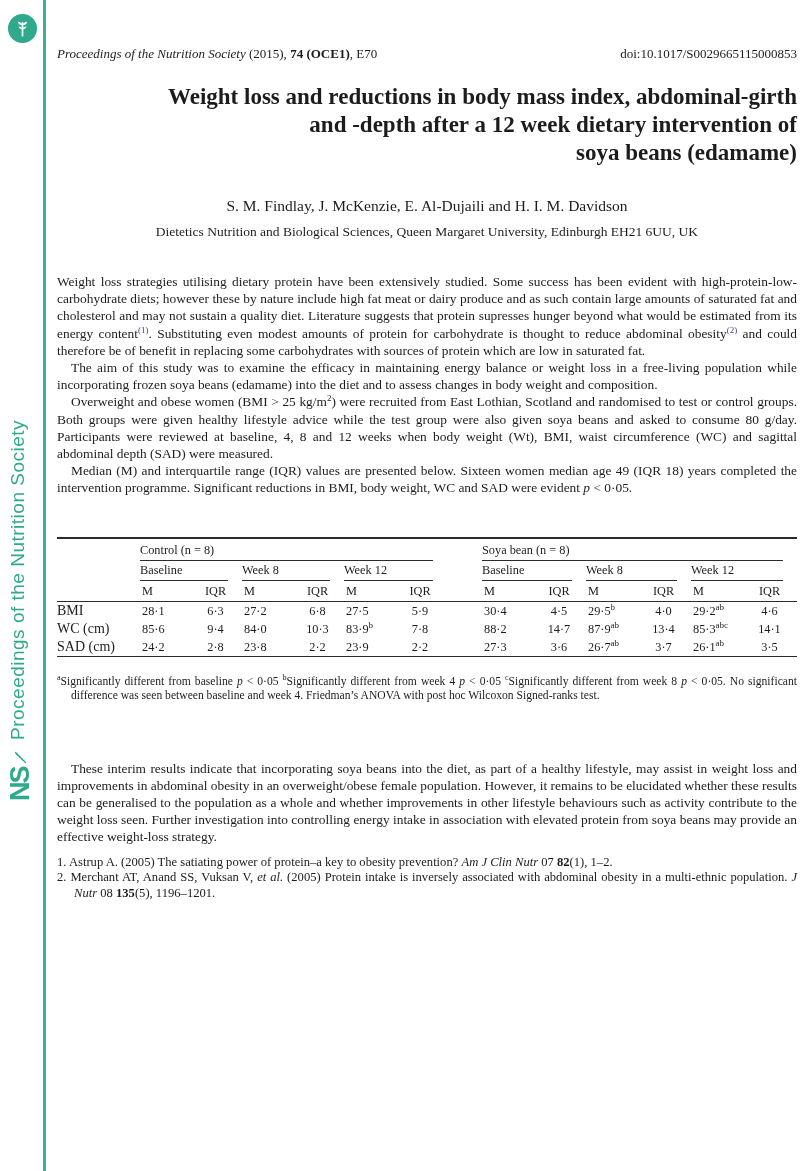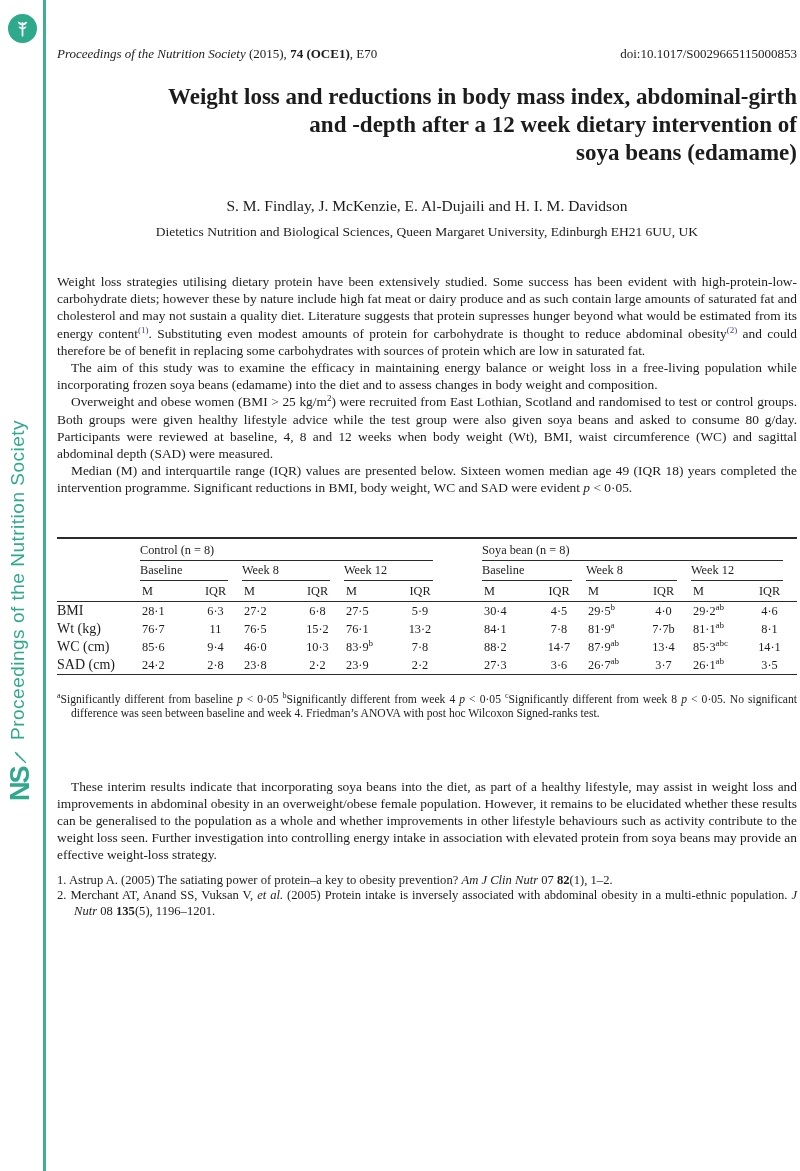--- a/index.html
+++ b/index.html
@@ -189,40 +189,24 @@
               <td class="iqr">5·9</td>
               <td></td>
               <td class="mcol">30·4</td>
               <td class="iqr">4·5</td>
               <td class="mcol">29·5<sup>b</sup></td>
               <td class="iqr">4·0</td>
               <td class="mcol">29·2<sup>ab</sup></td>
               <td class="iqr">4·6</td>
             </tr>
             <tr>
-              <th class="rowlab">Wt (kg)</th>
-              <td class="mcol">76·7</td>
-              <td class="iqr">11</td>
-              <td class="mcol">76·5</td>
-              <td class="iqr">15·2</td>
-              <td class="mcol">76·1</td>
-              <td class="iqr">13·2</td>
-              <td></td>
-              <td class="mcol">84·1</td>
-              <td class="iqr">7·8</td>
-              <td class="mcol">81·9<sup>a</sup></td>
-              <td class="iqr">7·7b</td>
-              <td class="mcol">81·1<sup>ab</sup></td>
-              <td class="iqr">8·1</td>
-            </tr>
-            <tr>
               <th class="rowlab">WC (cm)</th>
               <td class="mcol">85·6</td>
               <td class="iqr">9·4</td>
-              <td class="mcol">46·0</td>
+              <td class="mcol">84·0</td>
               <td class="iqr">10·3</td>
               <td class="mcol">83·9<sup>b</sup></td>
               <td class="iqr">7·8</td>
               <td></td>
               <td class="mcol">88·2</td>
               <td class="iqr">14·7</td>
               <td class="mcol">87·9<sup>ab</sup></td>
               <td class="iqr">13·4</td>
               <td class="mcol">85·3<sup>abc</sup></td>
               <td class="iqr">14·1</td>

